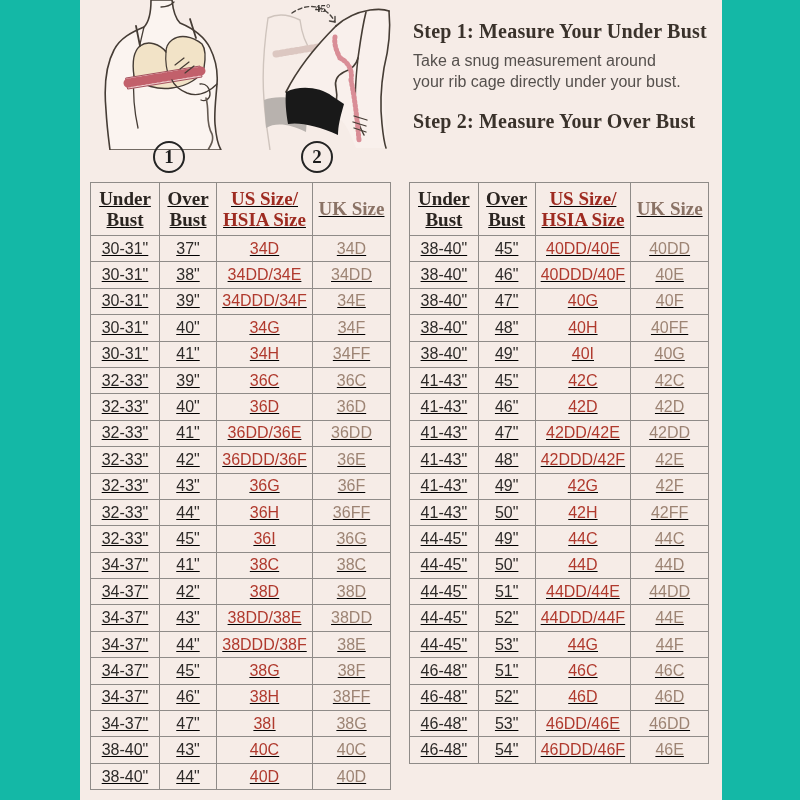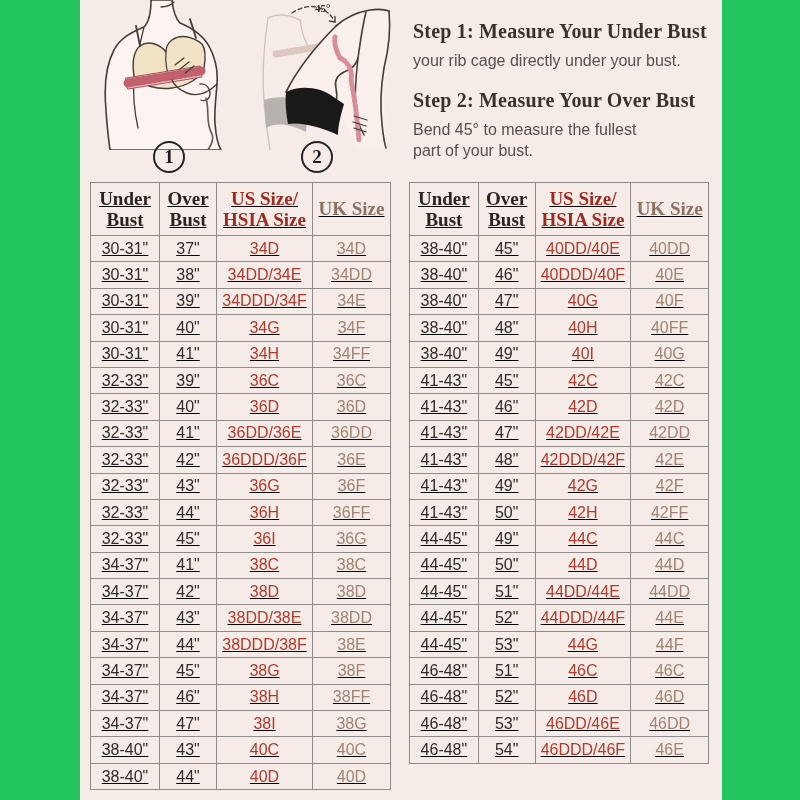--- a/index.html
+++ b/index.html
@@ -1,17 +1,17 @@
 <!DOCTYPE html>
 <html style="--bg-pink: #f6ece7; --title-color: #3a322b; --body-text: #55504d; --border: #8f8b88; --us-red-header: #9e2b21; --uk-brown-header: #8a7265; --us-red-cell: #b03a2e; --uk-brown-cell: #9d8474; --tape-pink: #f0ccce; --tape-stripe: #c2606b; --bra-beige: #f2e3c7;"><head>
 <meta charset="utf-8">
 <style>
   html,body { margin:0; padding:0; }
   body { width:800px; height:800px; background:#ffffff; font-family:"Liberation Sans", sans-serif; }
-  .page { position:relative; width:800px; height:800px; background:#22c55e; overflow:hidden; }
+  .page { position:relative; width:800px; height:800px; background:#14b8a6; overflow:hidden; }
   .band { position:absolute; left:80px; top:0; width:642px; height:800px; background:var(--bg-pink); }
 
   
   .steps { position:absolute; left:413px; top:20px; width:302px; }
   .step-title { font-family:"Liberation Serif","DejaVu Serif",serif; font-weight:bold; font-size:20px;
                 color:var(--title-color); margin:0 0 7px 0; letter-spacing:0.2px; }
   .step-body { font-size:16px; color:var(--body-text); line-height:1.32; margin:0 0 18px 0; }
   .step-body span { display:block; }
 
   
@@ -86,27 +86,24 @@
   <div class="badge badge-1">
     <span>1</span>
   </div>
   <div class="badge badge-2">
     <span>2</span>
   </div>
 
   <div class="steps">
     <h2 class="step-title">Step 1: Measure Your Under Bust</h2>
     <p class="step-body">
+      <span>Take a snug measurement around</span>
       <span>your rib cage directly under your bust.</span>
     </p>
     <h2 class="step-title">Step 2: Measure Your Over Bust</h2>
-    <p class="step-body">
-      <span>Bend 45° to measure the fullest</span>
-      <span>part of your bust.</span>
-    </p>
   </div>
 
   <div class="tablewrap left">
     <table>
       <colgroup>
           <col class="c0">
           <col class="c1">
           <col class="c2">
           <col class="c3">
         </colgroup>

